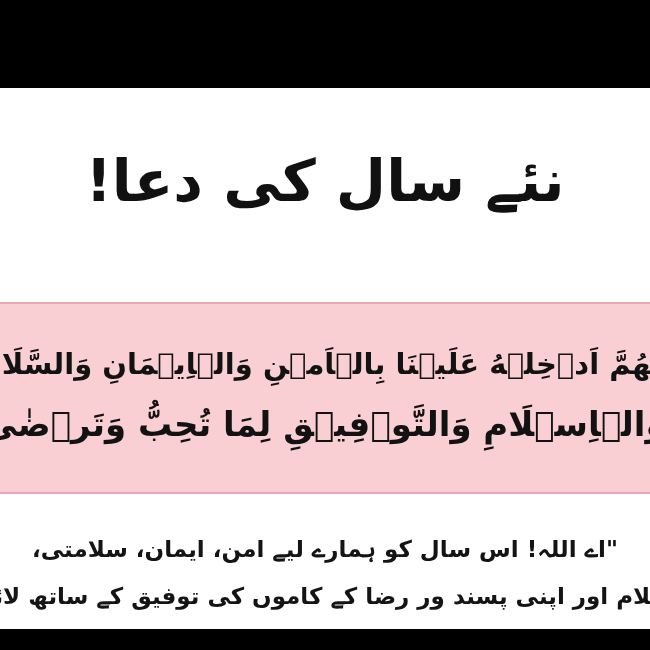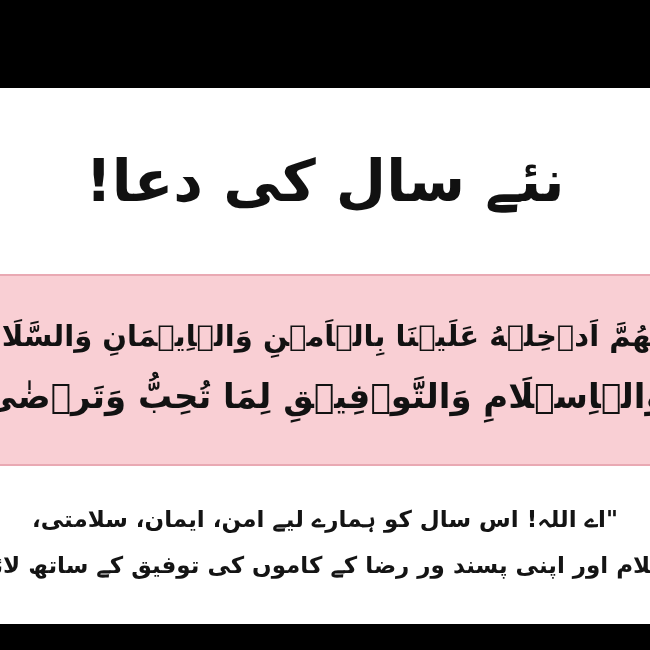--- a/index.html
+++ b/index.html
@@ -34,20 +34,21 @@
     flex: 0 0 auto;
   }
   .card {
     flex: 1 1 auto;
     background: #ffffff;
     display: flex;
     flex-direction: column;
     justify-content: flex-start;
     align-items: stretch;
     position: relative;
+    gap: 28px;
   }
   .title-zone {
     height: 186px;
     display: flex;
     align-items: center;
     justify-content: center;
     padding: 0 30px;
     box-sizing: border-box;
   }
   .title-text {

